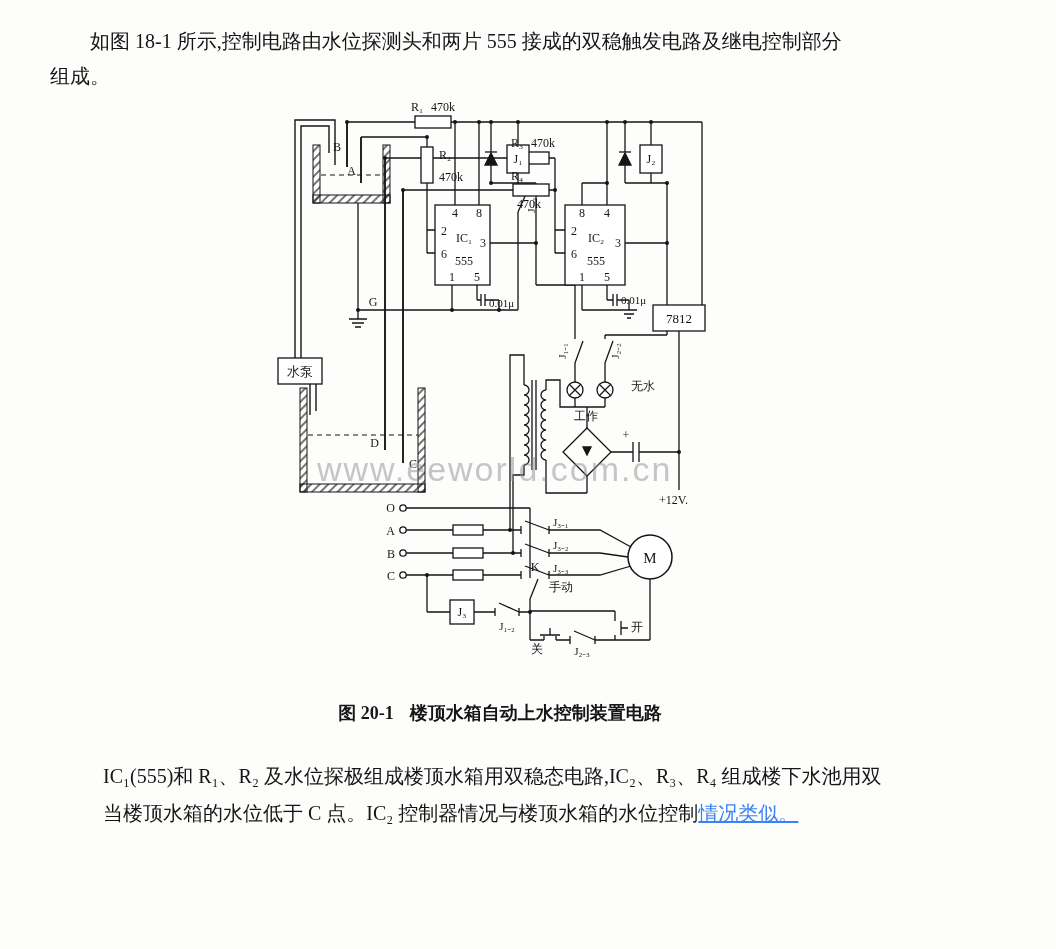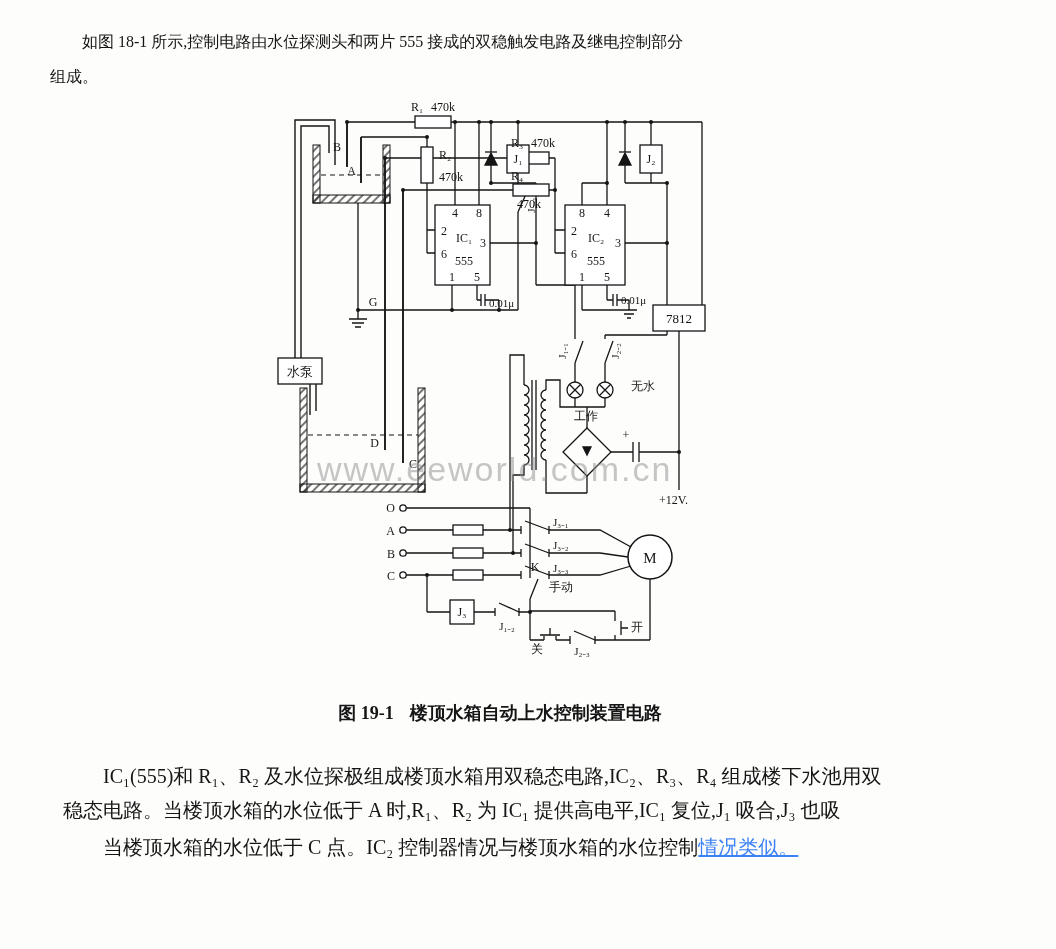--- a/index.html
+++ b/index.html
@@ -4,21 +4,21 @@
 <style>
   * { box-sizing: border-box; }
   html,body { margin:0; padding:0; }
   body {
     width:1056px; height:949px; position:relative; overflow:hidden;
     background:#fdfdfc; color:#151515;
     font-family:"Liberation Serif", serif;
   }
   .intro {
     position:absolute; top:24px; left:50px; width:970px;
-    font-size:16px; line-height:35px; text-indent:2em; margin:0; white-space:nowrap;
+    font-size:20px; line-height:35px; text-indent:2em; margin:0; white-space:nowrap;
   }
   .fig { position:absolute; left:255px; top:95px; width:480px; height:592px; }
   svg { display:block; }
   svg text { font-family:"Liberation Serif", serif; font-size:12px; fill:#151515; }
   svg text.sm { font-size:11px; }
   svg text.md { font-size:13px; }
   svg text.wm { font-size:34px; fill:#8f8f8f; opacity:.5; letter-spacing:2px;
                 font-family:"Liberation Sans", sans-serif; }
   .caption {
     position:absolute; top:701px; left:0; width:1000px; text-align:center;
@@ -251,25 +251,24 @@
         <text x="252" y="535" text-anchor="middle" class="sm">J₁₋₂</text>
         <text x="376" y="536">开</text>
         <text x="288" y="558" text-anchor="end">关</text>
         <text x="327" y="560" text-anchor="middle" class="sm">J₂₋₃</text>
       </g>
 
       <text class="wm" x="62" y="386">www.eeworld.com.cn</text>
     </svg>
   </div>
 
-  <p class="caption"><span>图 19-1</span><span class="gap">楼顶水箱自动上水控制装置电路</span></p>
+  <p class="caption"><span>图 20-1</span><span class="gap">楼顶水箱自动上水控制装置电路</span></p>
 
   <div class="bodytext">
     <p style="margin:0">
       <span class="line ind">IC₁(555)和 R₁、R₂ 及水位探极组成楼顶水箱用双稳态电路,IC₂、R₃、R₄ 组成楼下水池用双</span>
-      <span class="line">稳态电路。当楼顶水箱的水位低于 A 时,R₁、R₂ 为 IC₁ 提供高电平,IC₁ 复位,J₁ 吸合,J₃ 也吸</span>
     </p>
     <p class="p2" style="margin-top:3px">
       <span class="line ind"><span>当楼顶水箱的水位低于 C 点。IC₂ 控制器情况与楼顶水箱的水位控制</span><span class="faded">情况类似。</span></span>
     </p>
   </div>
 
 </div>
 
 </body></html>

